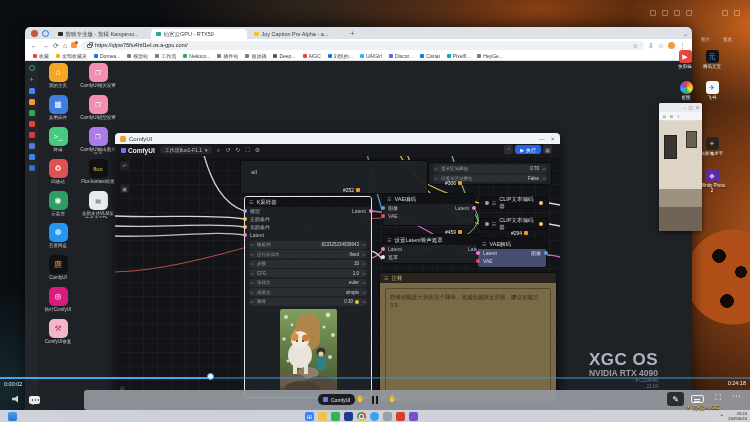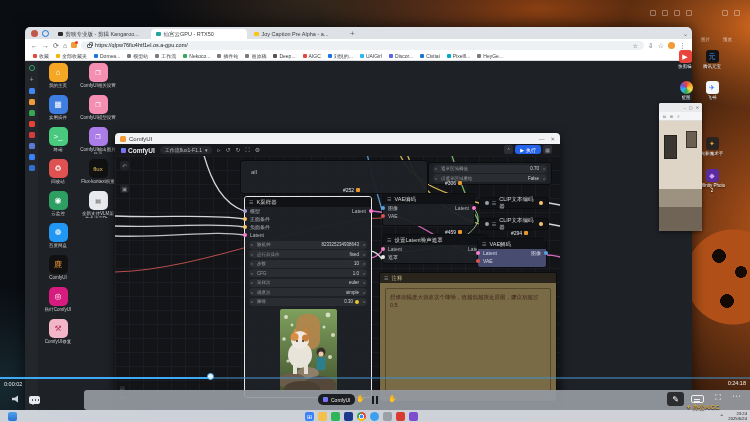--- a/index.html
+++ b/index.html
@@ -772,20 +772,26 @@
       <span>✕</span>
     </div>
     <div class="mw-tools">
       <span>⧉</span>
       <span>⊞</span>
       <span>≡</span>
     </div>
     <div class="mw-img"></div>
   </div>
 
+  <div class="xgc">
+    <div class="os">XGC OS</div>
+    <div class="gpu">NVIDIA RTX 4090</div>
+    <div class="code"># C124P90</div>
+    <div class="code">21:04</div>
+  </div>
   <div class="gold">
     <span>✦</span>
     <span>办公AIGC</span>
   </div>
 
   <div class="progress-rest"></div>
   <div class="progress-played"></div>
   <div class="phandle"></div>
   <div class="elapsed">0:00:02</div>
   <div class="duration">0:24:18</div>

